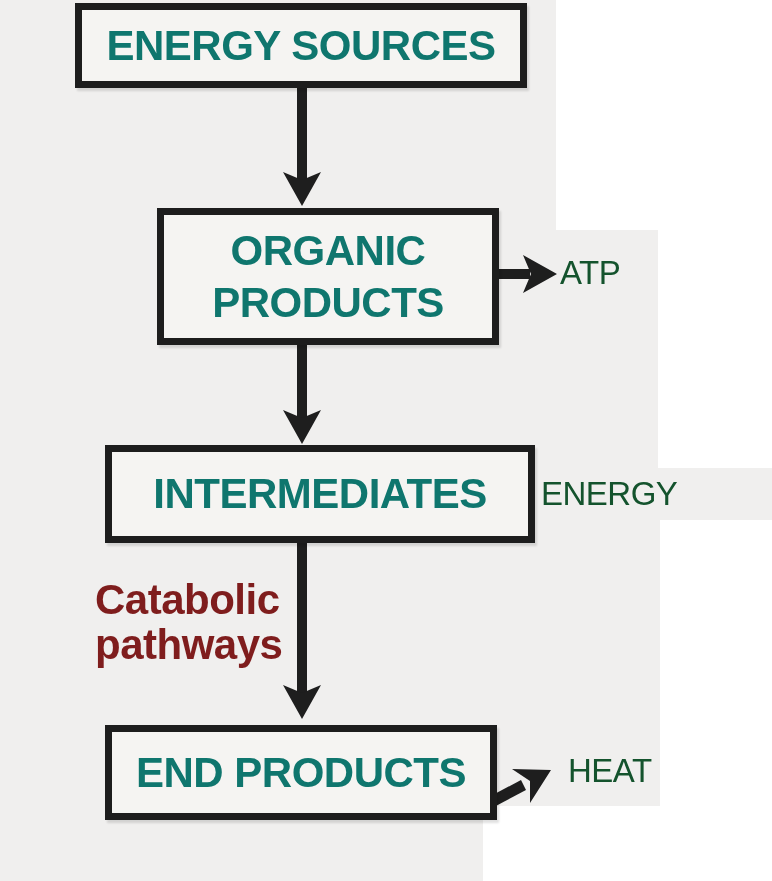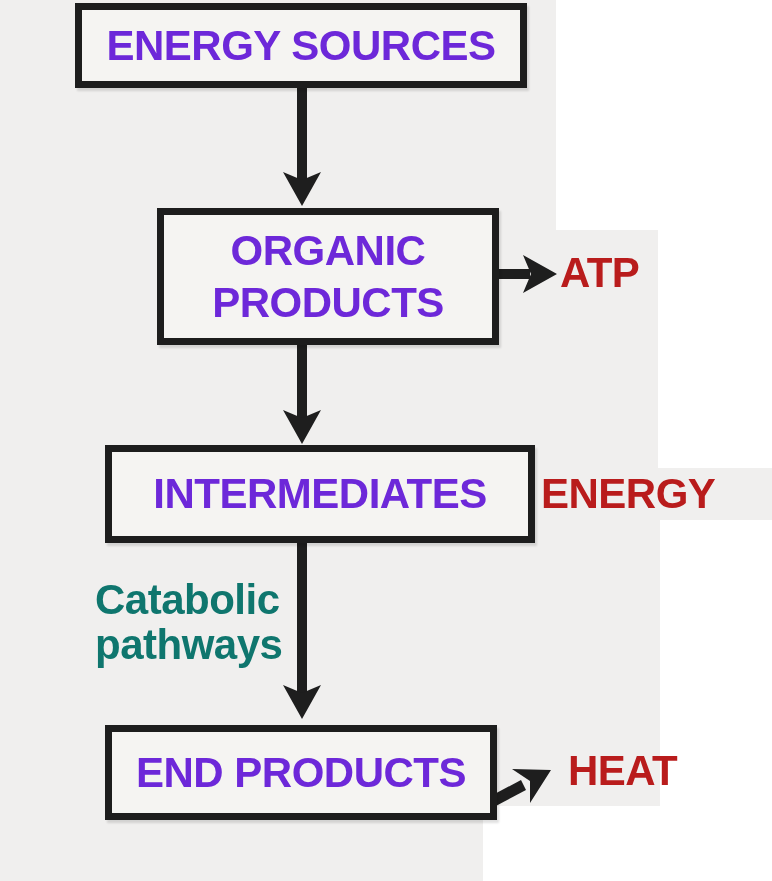--- a/index.html
+++ b/index.html
@@ -26,49 +26,49 @@
     display: flex;
     flex-direction: column;
     align-items: center;
     justify-content: center;
   }
   .node span {
     font-weight: bold;
     font-size: 42px;
     line-height: 1.22;
     letter-spacing: -0.5px;
-    color: #6d28d9;
+    color: #0f766e;
     white-space: nowrap;
   }
   .node-energy-sources   { left: 75px;  top: 3px;   width: 452px; height: 85px; }
   .node-organic-nutrients{ left: 133px; top: 208px; width: 342px; height: 137px; margin-left: 24px; }
   .node-intermediates    { left: 105px; top: 445px; width: 430px; height: 98px; }
   .node-end-products     { left: 105px; top: 725px; width: 392px; height: 95px; }
 
   .side-label {
     position: absolute;
-    font-weight: bold;
-    font-size: 42px;
+    font-weight: normal;
+    font-size: 33px;
     line-height: 44px;
     letter-spacing: -0.5px;
-    color: #b91c1c;
+    color: #14532d;
     white-space: nowrap;
   }
   .label-atp    { left: 560px; top: 251px; }
   .label-energy { left: 541px; top: 472px; }
   .label-heat   { left: 552px; top: 749px; margin-left: 16px; }
 
   .annotation {
     position: absolute;
     left: 95px; top: 577px;
     font-weight: bold;
     font-size: 42px;
     line-height: 45px;
     letter-spacing: -0.5px;
-    color: #0f766e;
+    color: #7f1d1d;
   }
   .arrow-layer {
     position: absolute;
     left: 0; top: 0;
     pointer-events: none;
   }
 </style>
 </head>
 <body>
 

